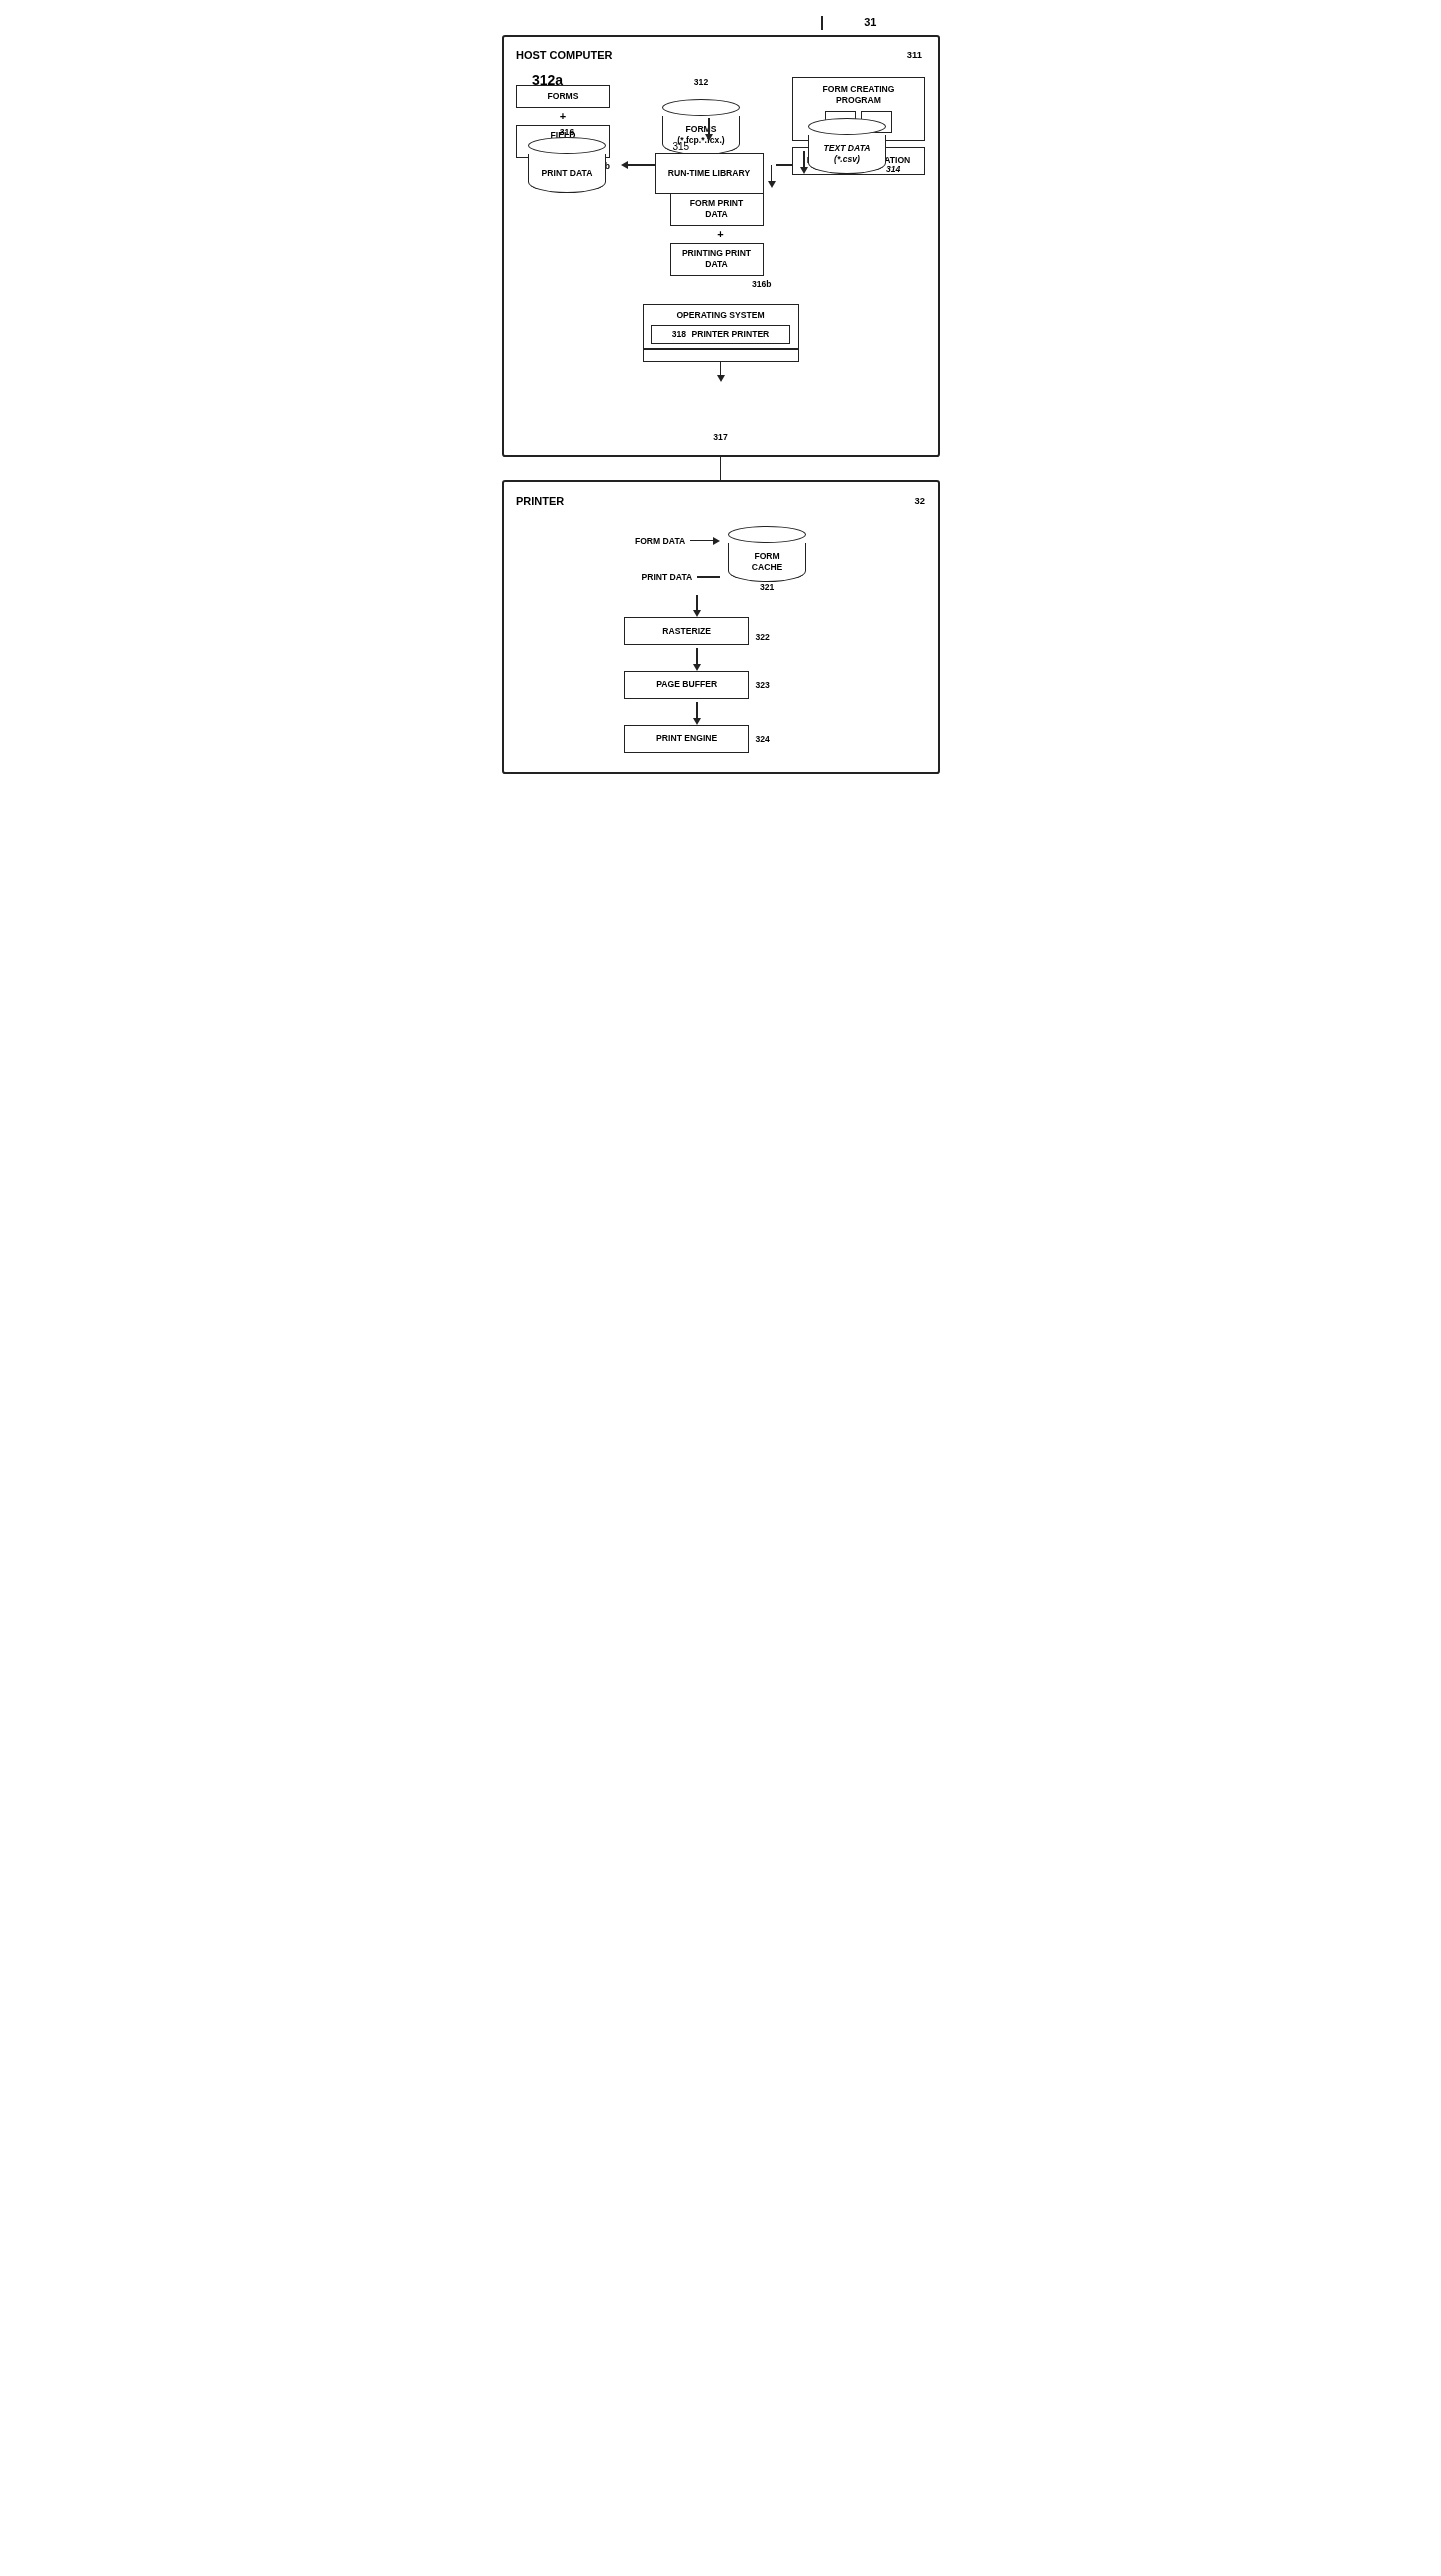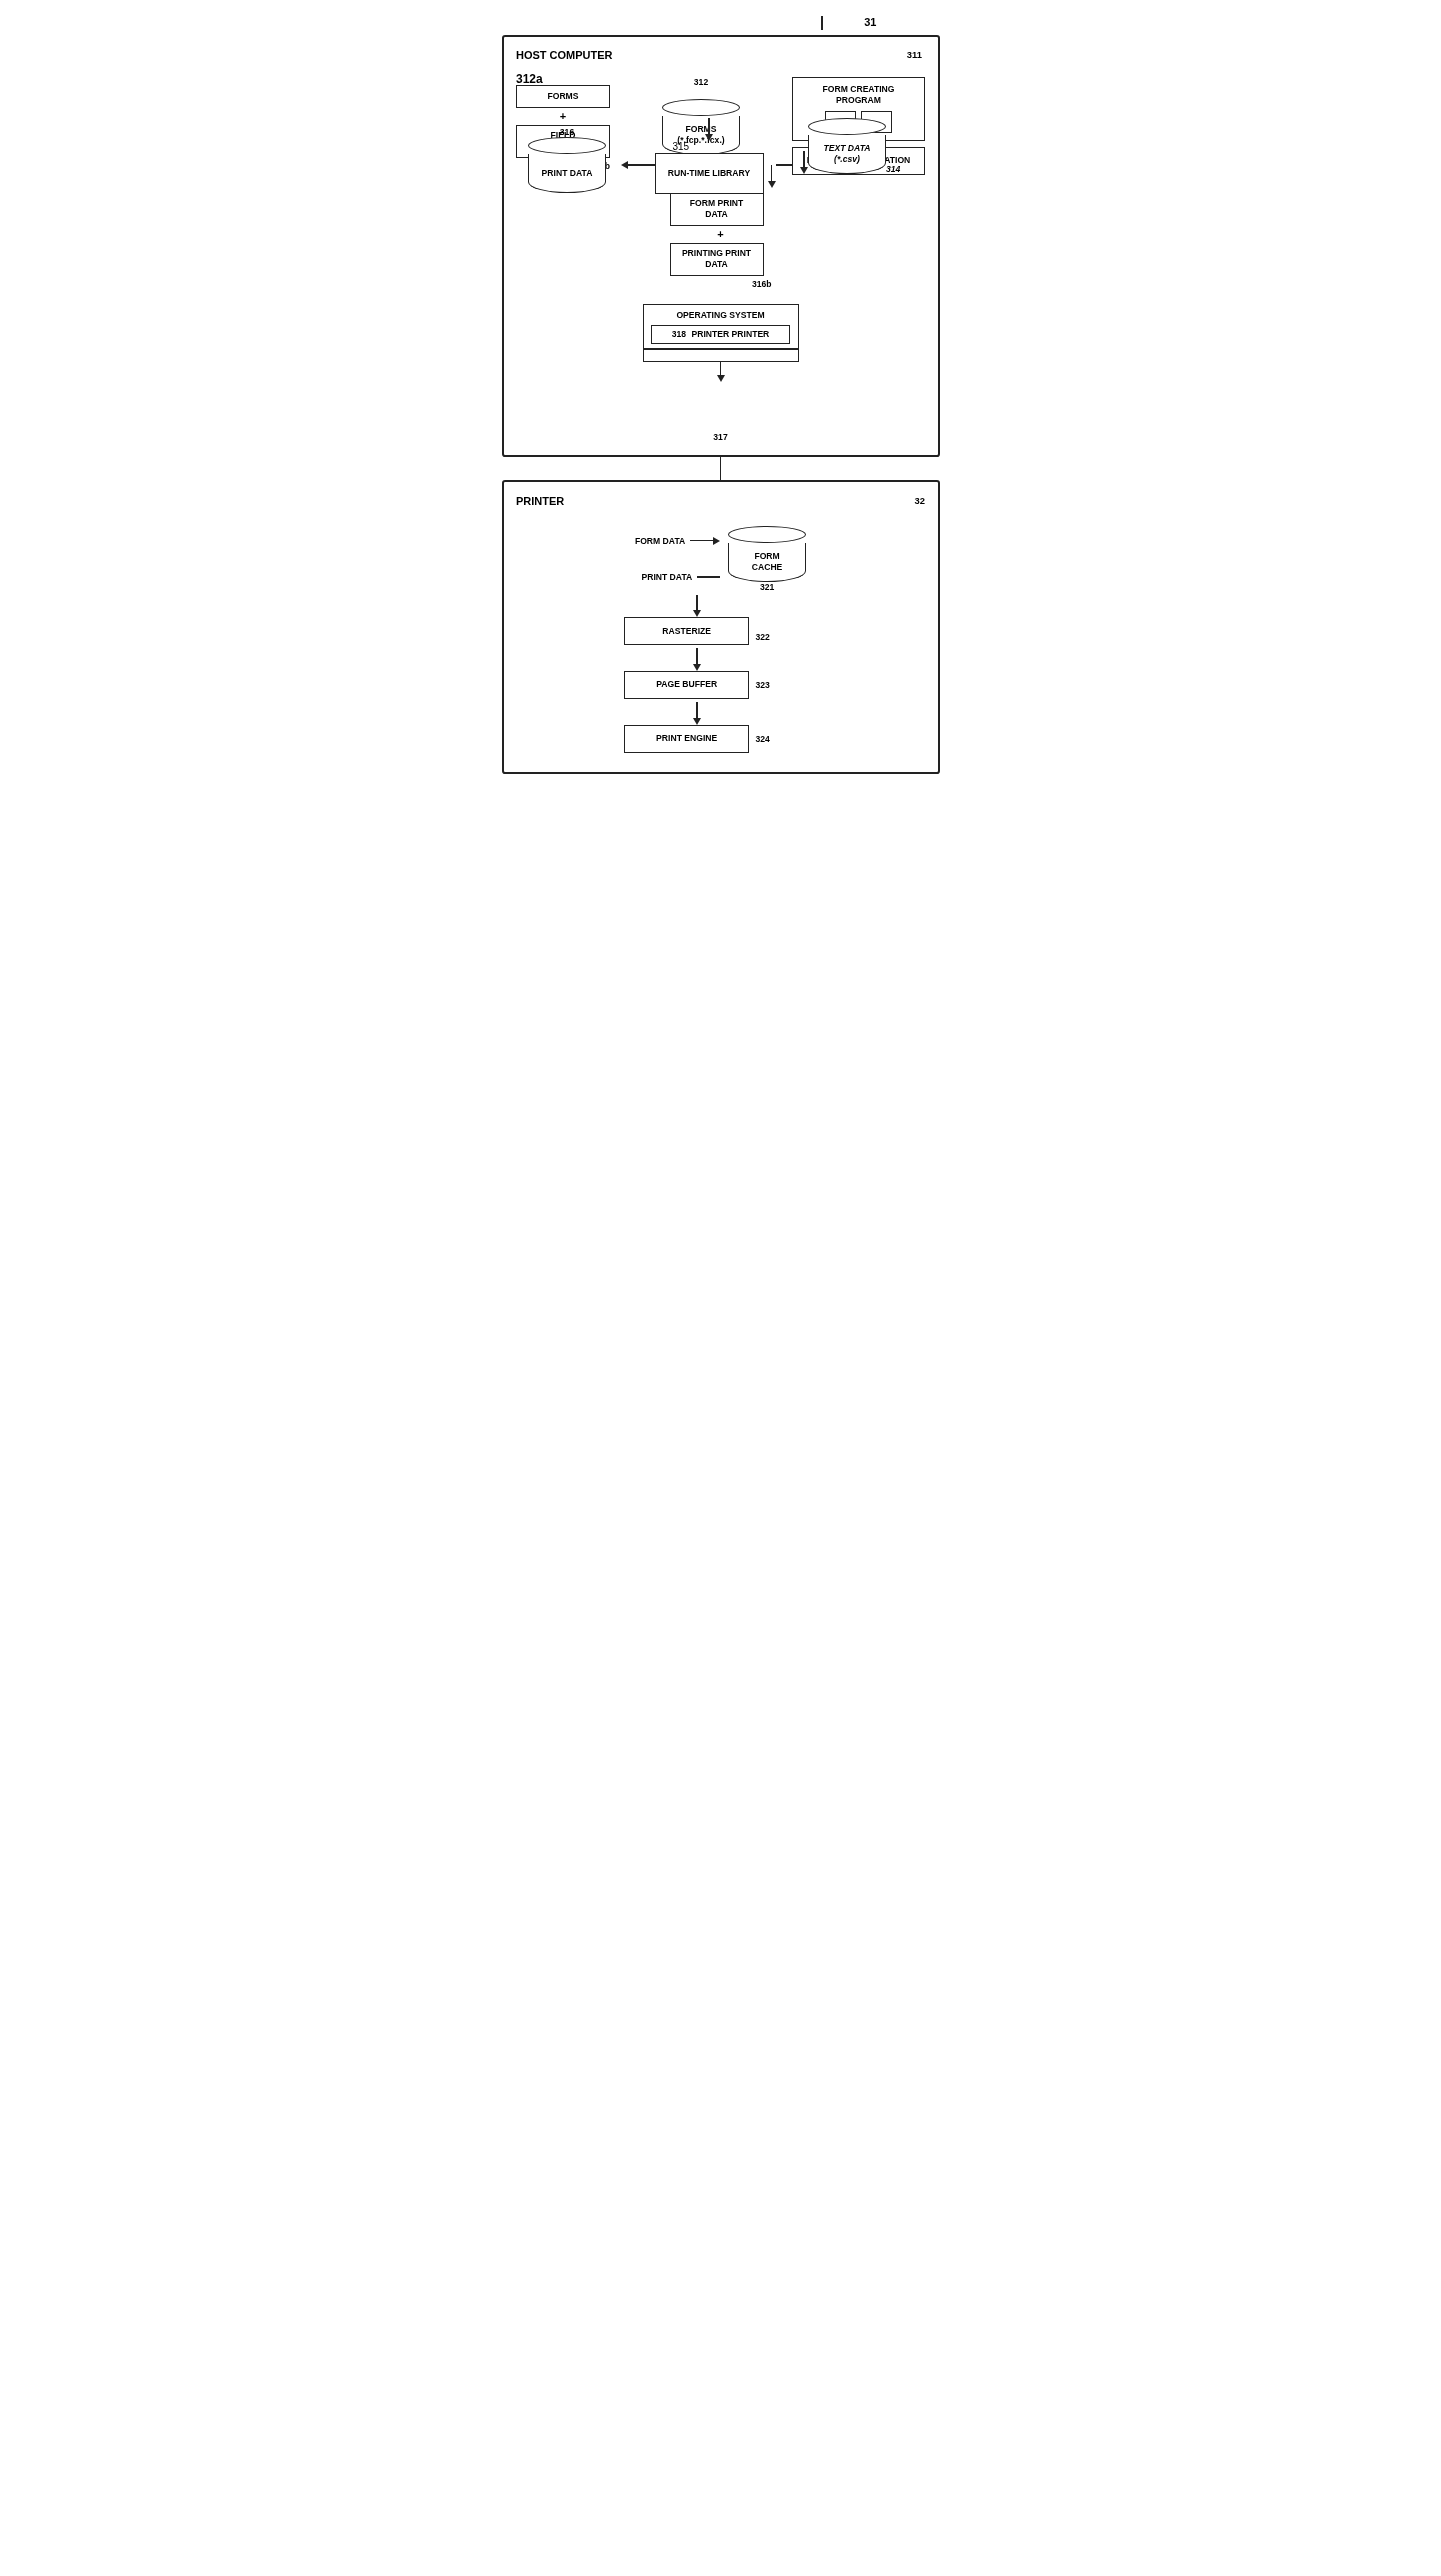--- a/index.html
+++ b/index.html
@@ -177,21 +177,21 @@
 
   <div class="section-box" style="margin-bottom:0;">
     <div style="display:flex; justify-content:space-between; align-items:flex-start; margin-bottom:6.3px;">
       <span class="section-label">HOST COMPUTER</span>
       <span style="font-size:9.4px; font-weight:bold; margin-right:3.1px;">311</span>
     </div>
 
     <div style="display:flex; justify-content:space-between; align-items:flex-start; margin-bottom:3.1px; position:relative;">
 
       <div style="display:flex; flex-direction:column; gap:2.3px; margin-top:7.8px; position:relative;">
-        <span style="font-size:12px; font-weight:bold; position:absolute; top:-12.5px; left:0;">312a</span>
+        <span style="font-size:14px; font-weight:bold; position:absolute; top:-12.5px; left:16px;">312a</span>
         <div class="rect-box" style="width:94px; min-height:23.4px;">FORMS</div>
         <div style="text-align:center; font-size:11px; font-weight:bold;">+</div>
         <div class="rect-box" style="width:94px; min-height:23.4px;">FIELD ATTRIBUTES</div>
         <span style="font-size:8.6px; font-weight:bold; align-self:flex-end;">312b</span>
       </div>
 
       <div style="display:flex; flex-direction:column; align-items:center; margin-top:0; position:relative;">
         <span style="font-size:8.6px; font-weight:bold; margin-bottom:12px;">312</span>
         <div class="cylinder">
           <div class="cylinder-top"></div>

